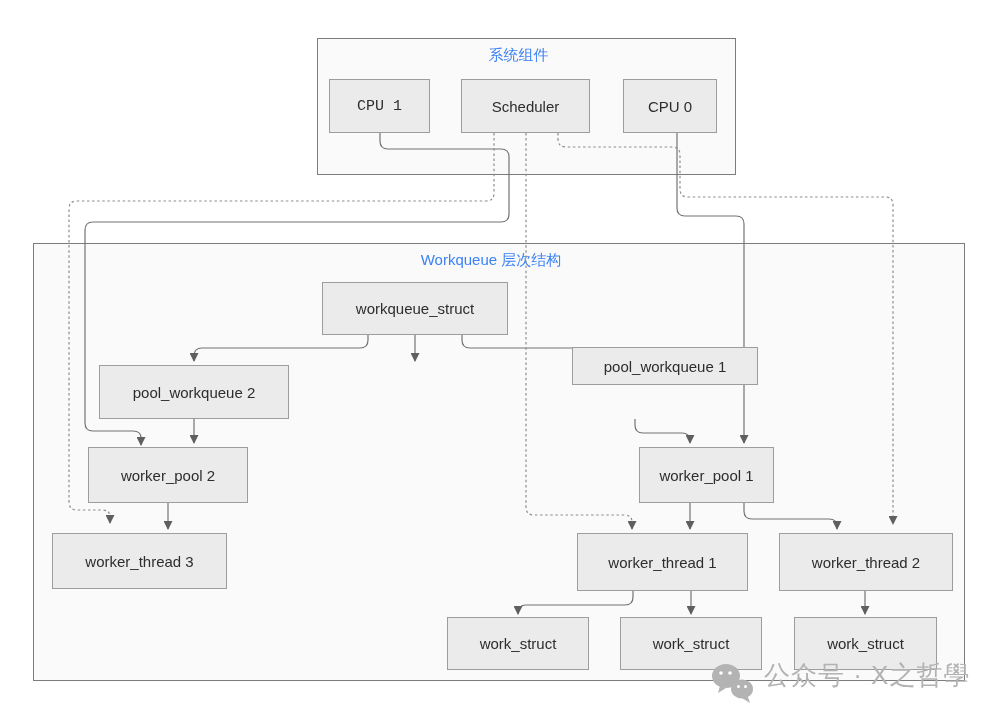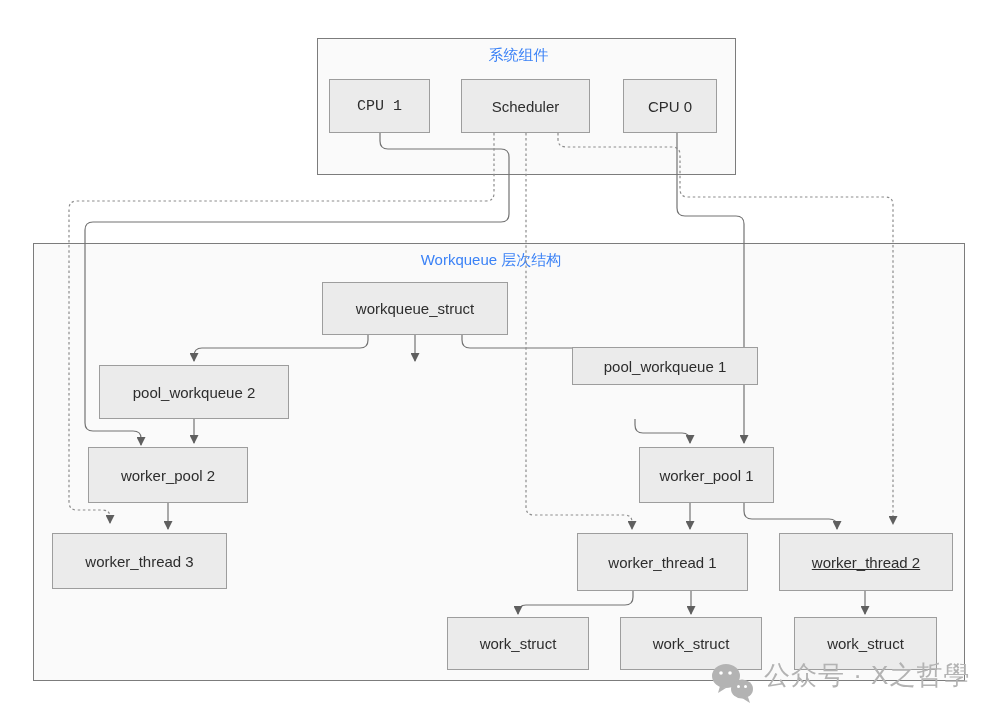--- a/index.html
+++ b/index.html
@@ -96,21 +96,21 @@
   <div class="node" style="left:639px;top:447px;width:135px;height:56px;">
     <span>worker_pool 1</span>
   </div>
 
   <div class="node" style="left:52px;top:533px;width:175px;height:56px;">
     <span>worker_thread 3</span>
   </div>
   <div class="node" style="left:577px;top:533px;width:171px;height:58px;">
     <span>worker_thread 1</span>
   </div>
-  <div class="node" style="left:779px;top:533px;width:174px;height:58px;text-decoration:underline;">
+  <div class="node" style="left:779px;top:533px;width:174px;height:58px;">
     <span>worker_thread 2</span>
   </div>
 
   <div class="node" style="left:447px;top:617px;width:142px;height:53px;">
     <span>work_struct</span>
   </div>
   <div class="node" style="left:620px;top:617px;width:142px;height:53px;">
     <span>work_struct</span>
   </div>
   <div class="node" style="left:794px;top:617px;width:143px;height:53px;">

